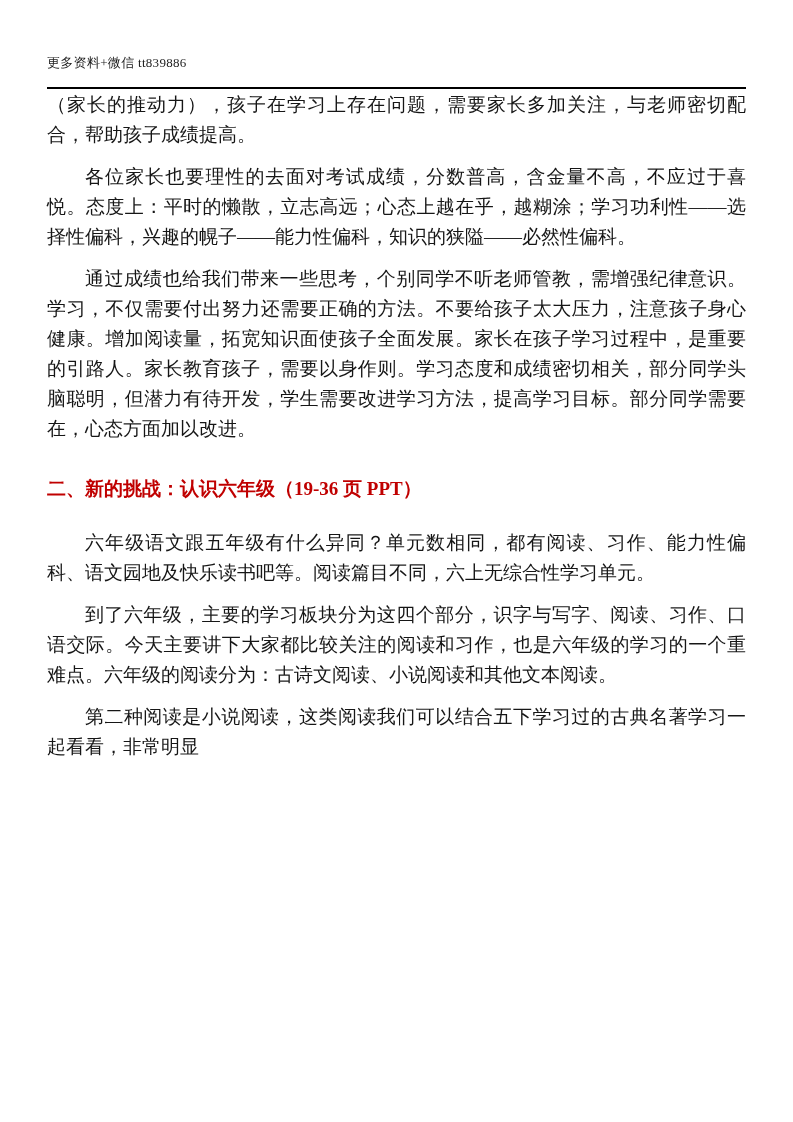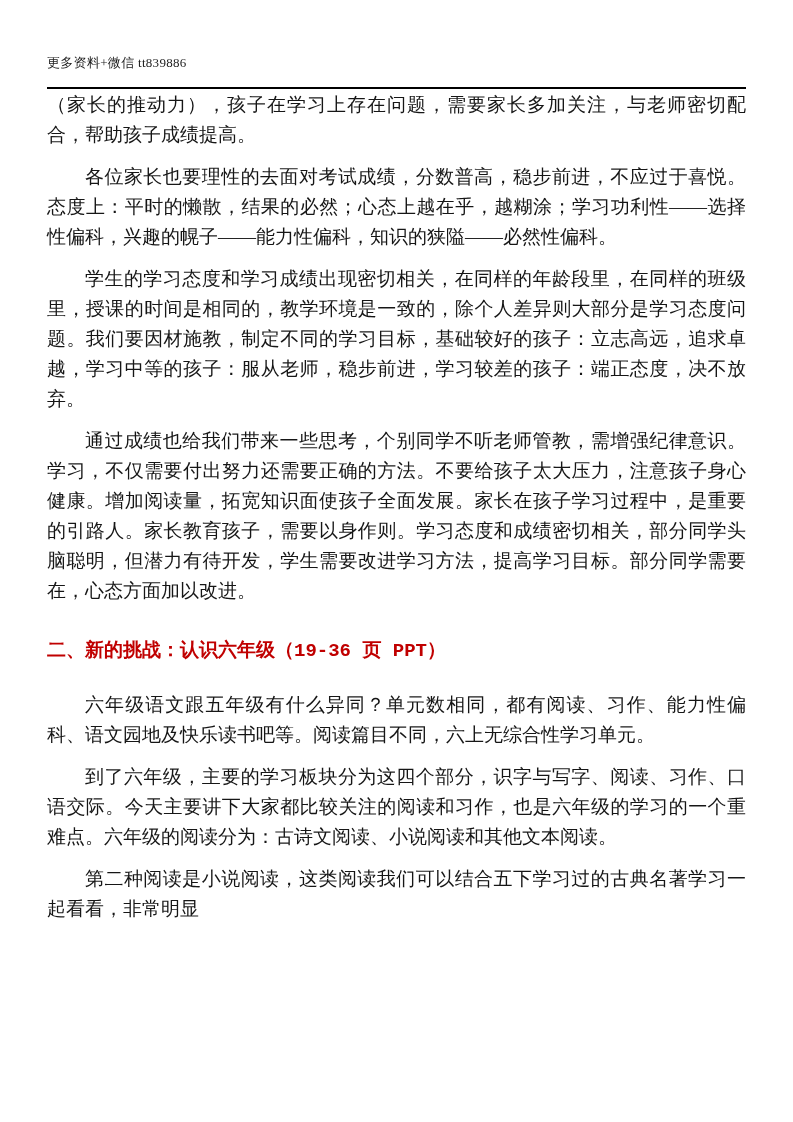--- a/index.html
+++ b/index.html
@@ -35,44 +35,43 @@
     font-size: 19px;
     line-height: 30px;
     text-align: justify;
     text-justify: inter-ideograph;
     margin: 0 0 12px 0;
     text-indent: 2em;
     color: #161616;
   }
   .no-indent { text-indent: 0; }
   .section-heading {
-    font-family: Liberation Mono, monospace;
+    font-family: Liberation Serif, serif;
     font-size: 19px;
     line-height: 30px;
     font-weight: bold;
     color: #c00000;
     margin: 30px 0 24px 0;
   }
 </style>
 </head>
 <body>
 
 <div class="page">
 
   <div class="watermark">更多资料+微信 tt839886</div>
 
   <hr class="divider">
 
   <main>
 
     <p class="body-para no-indent">（家长的推动力），孩子在学习上存在问题，需要家长多加关注，与老师密切配合，帮助孩子成绩提高。</p>
 
-    <p class="body-para">各位家长也要理性的去面对考试成绩，分数普高，稳步前进，不应过于喜悦。态度上：平时的懒散，结果的必然；心态上越在乎，越糊涂；学习功利性——选择性偏科，兴趣的幌子——能力性偏科，知识的狭隘——必然性偏科。</p>
+    <p class="body-para">各位家长也要理性的去面对考试成绩，分数普高，含金量不高，不应过于喜悦。态度上：平时的懒散，立志高远；心态上越在乎，越糊涂；学习功利性——选择性偏科，兴趣的幌子——能力性偏科，知识的狭隘——必然性偏科。</p>
 
-    <p class="body-para">学生的学习态度和学习成绩出现密切相关，在同样的年龄段里，在同样的班级里，授课的时间是相同的，教学环境是一致的，除个人差异则大部分是学习态度问题。我们要因材施教，制定不同的学习目标，基础较好的孩子：立志高远，追求卓越，学习中等的孩子：服从老师，稳步前进，学习较差的孩子：端正态度，决不放弃。</p>
 
     <p class="body-para">通过成绩也给我们带来一些思考，个别同学不听老师管教，需增强纪律意识。学习，不仅需要付出努力还需要正确的方法。不要给孩子太大压力，注意孩子身心健康。增加阅读量，拓宽知识面使孩子全面发展。家长在孩子学习过程中，是重要的引路人。家长教育孩子，需要以身作则。学习态度和成绩密切相关，部分同学头脑聪明，但潜力有待开发，学生需要改进学习方法，提高学习目标。部分同学需要在，心态方面加以改进。</p>
 
 
     <h2 class="section-heading">二、新的挑战：认识六年级（19-36 页 PPT）</h2>
 
     <p class="body-para">六年级语文跟五年级有什么异同？单元数相同，都有阅读、习作、能力性偏科、语文园地及快乐读书吧等。阅读篇目不同，六上无综合性学习单元。</p>
 
     <p class="body-para">到了六年级，主要的学习板块分为这四个部分，识字与写字、阅读、习作、口语交际。今天主要讲下大家都比较关注的阅读和习作，也是六年级的学习的一个重难点。六年级的阅读分为：古诗文阅读、小说阅读和其他文本阅读。</p>
 

